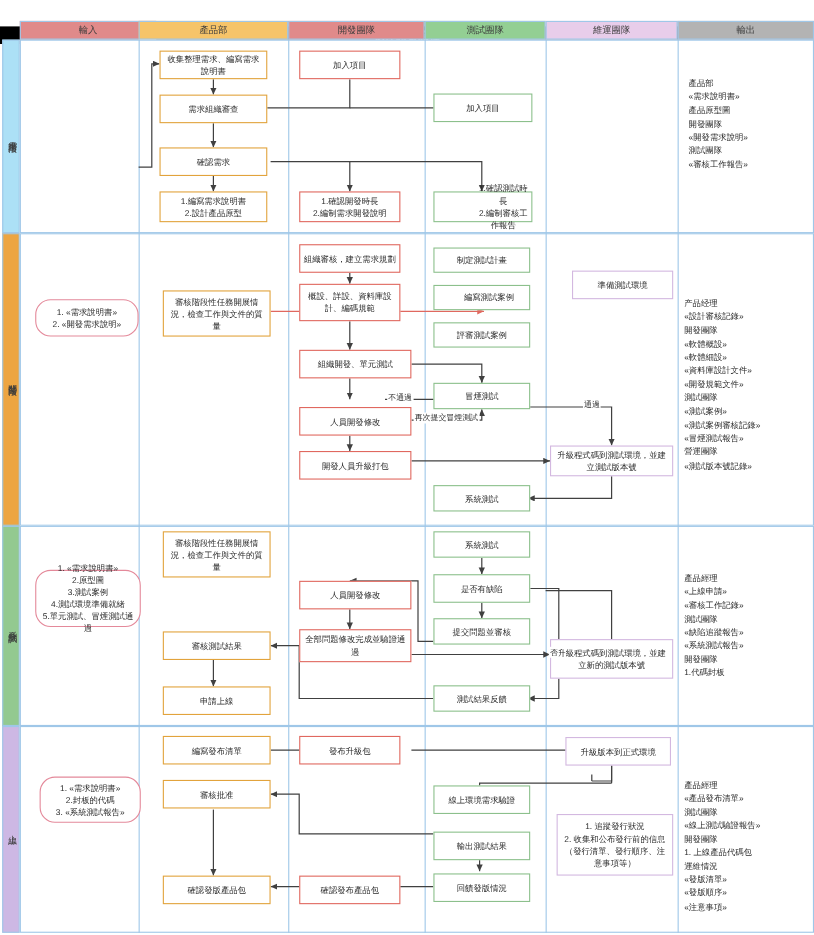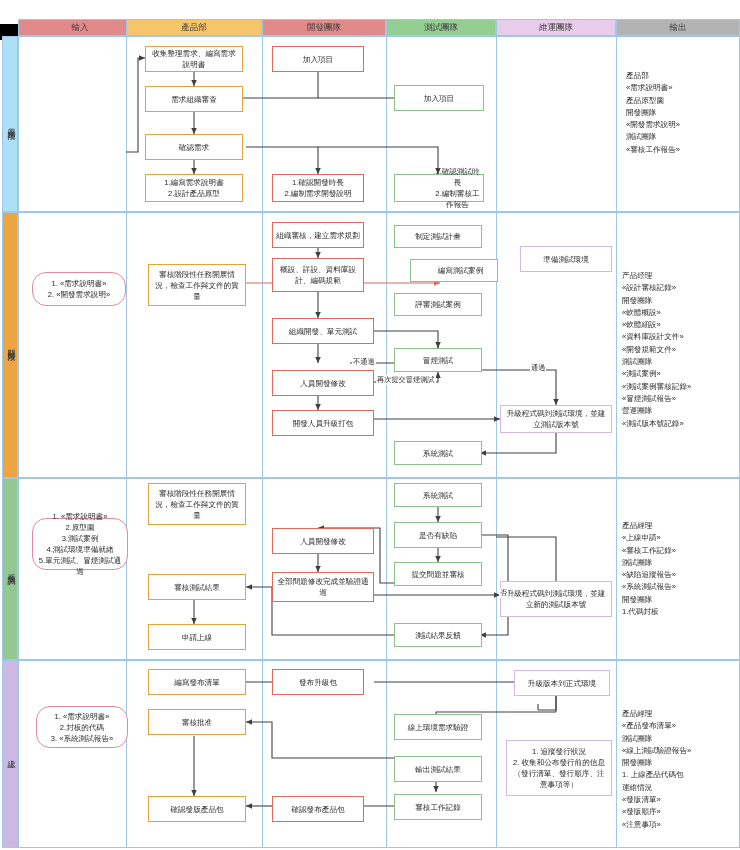--- a/index.html
+++ b/index.html
@@ -262,21 +262,21 @@
 
   <div class="node n-pill" style="left:32px;  top:272px; width:94px;  height:34px;">1. «需求說明書»
 2. «開發需求說明»</div>
   <div class="node n-orange" style="left:148px; top:264px; width:98px;  height:42px;">審核階段性任務開展情況，檢查工作與文件的質量</div>
   <div class="node n-red" style="left:272px; top:222px; width:92px;  height:26px;">組織審核，建立需求規劃</div>
   <div class="node n-red" style="left:272px; top:258px; width:92px;  height:34px;">概設、詳設、資料庫設計、編碼規範</div>
   <div class="node n-red" style="left:272px; top:318px; width:102px; height:26px;">組織開發、單元測試</div>
   <div class="node n-red" style="left:272px; top:370px; width:102px; height:26px;">人員開發修改</div>
   <div class="node n-red" style="left:272px; top:410px; width:102px; height:26px;">開發人員升級打包</div>
   <div class="node n-green" style="left:394px; top:225px; width:88px;  height:23px;">制定測試計畫</div>
-  <div class="node n-green" style="left:410px; top:259px; width:88px;  height:23px;padding-left:16px;">編寫測試案例</div>
+  <div class="node n-green" style="left:394px; top:259px; width:88px;  height:23px;padding-left:16px;">編寫測試案例</div>
   <div class="node n-green" style="left:394px; top:293px; width:88px;  height:23px;">評審測試案例</div>
   <div class="node n-green" style="left:394px; top:348px; width:88px;  height:24px;">冒煙測試</div>
   <div class="node n-green" style="left:394px; top:441px; width:88px;  height:24px;">系統測試</div>
   <div class="node n-purple" style="left:520px; top:246px; width:92px;  height:26px;">準備測試環境</div>
   <div class="node n-purple" style="left:500px; top:405px; width:112px; height:28px;">升級程式碼到測試環境，並建立測試版本號</div>
   <div class="note" style="left:622px; top:270px; width:114px;">产品经理
   «設計審核記錄»
 開發團隊
   «軟體概設»
   «軟體細設»
@@ -322,21 +322,21 @@
   <div class="node n-pill" style="left:36px;  top:706px; width:92px;  height:42px;">1. «需求說明書»
 2.封板的代碼
 3. «系統測試報告»</div>
   <div class="node n-orange" style="left:148px; top:669px; width:98px;  height:26px;">編寫發布清單</div>
   <div class="node n-orange" style="left:148px; top:709px; width:98px;  height:26px;">審核批准</div>
   <div class="node n-orange" style="left:148px; top:796px; width:98px;  height:26px;">確認發版產品包</div>
   <div class="node n-red" style="left:272px; top:669px; width:92px;  height:26px;">發布升級包</div>
   <div class="node n-red" style="left:272px; top:796px; width:92px;  height:26px;">確認發布產品包</div>
   <div class="node n-green" style="left:394px; top:714px; width:88px;  height:26px;">線上環境需求驗證</div>
   <div class="node n-green" style="left:394px; top:756px; width:88px;  height:26px;">輸出測試結果</div>
-  <div class="node n-green" style="left:394px; top:794px; width:88px;  height:26px;">審核工作記錄</div>
+  <div class="node n-green" style="left:394px; top:794px; width:88px;  height:26px;">回饋發版情況</div>
   <div class="node n-purple" style="left:514px; top:670px; width:96px;  height:26px;text-align:center;">升級版本到正式環境</div>
   <div class="node n-purple" style="left:506px; top:740px; width:106px; height:56px;text-align:center;">1. 追蹤發行狀況
 2. 收集和公布發行前的信息（發行清單、發行順序、注意事項等）</div>
   <div class="note" style="left:622px; top:708px; width:114px;">產品經理
   «產品發布清單»
 測試團隊
   «線上測試驗證報告»
 開發團隊
   1. 上線產品代碼包
 運維情況

